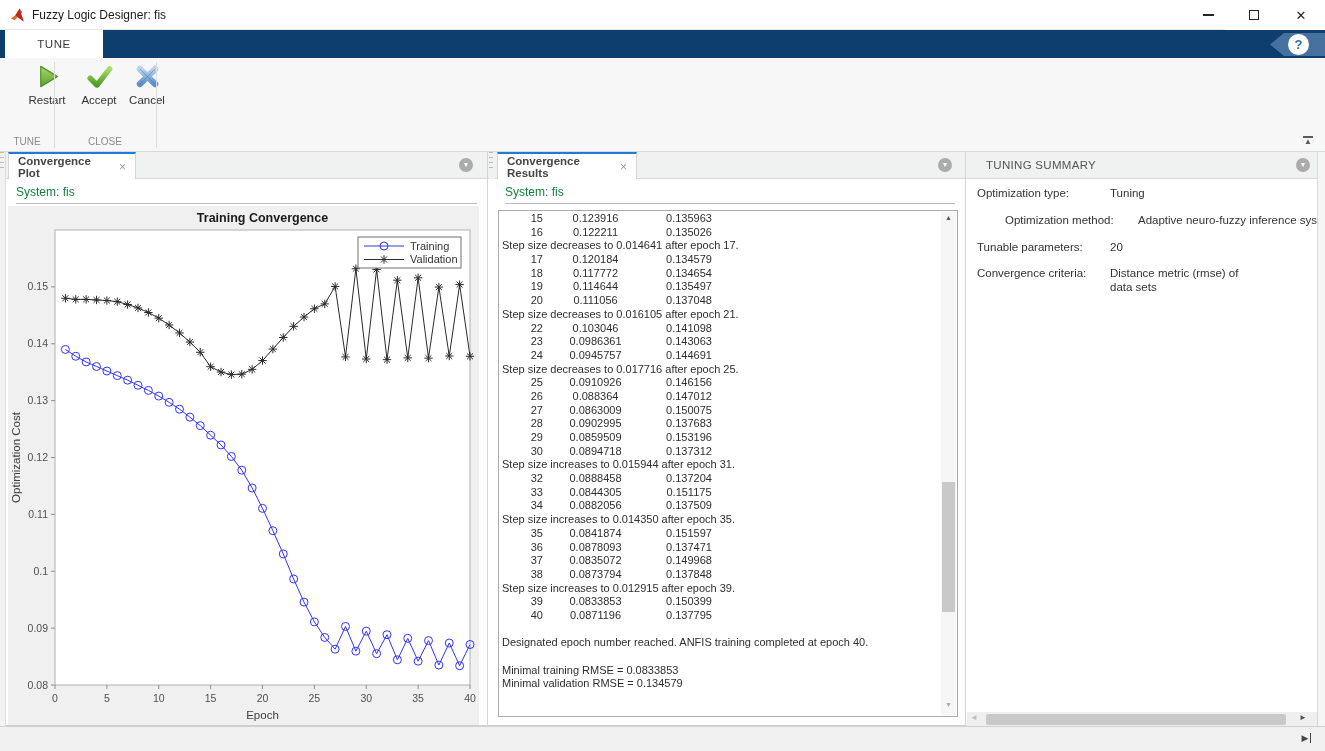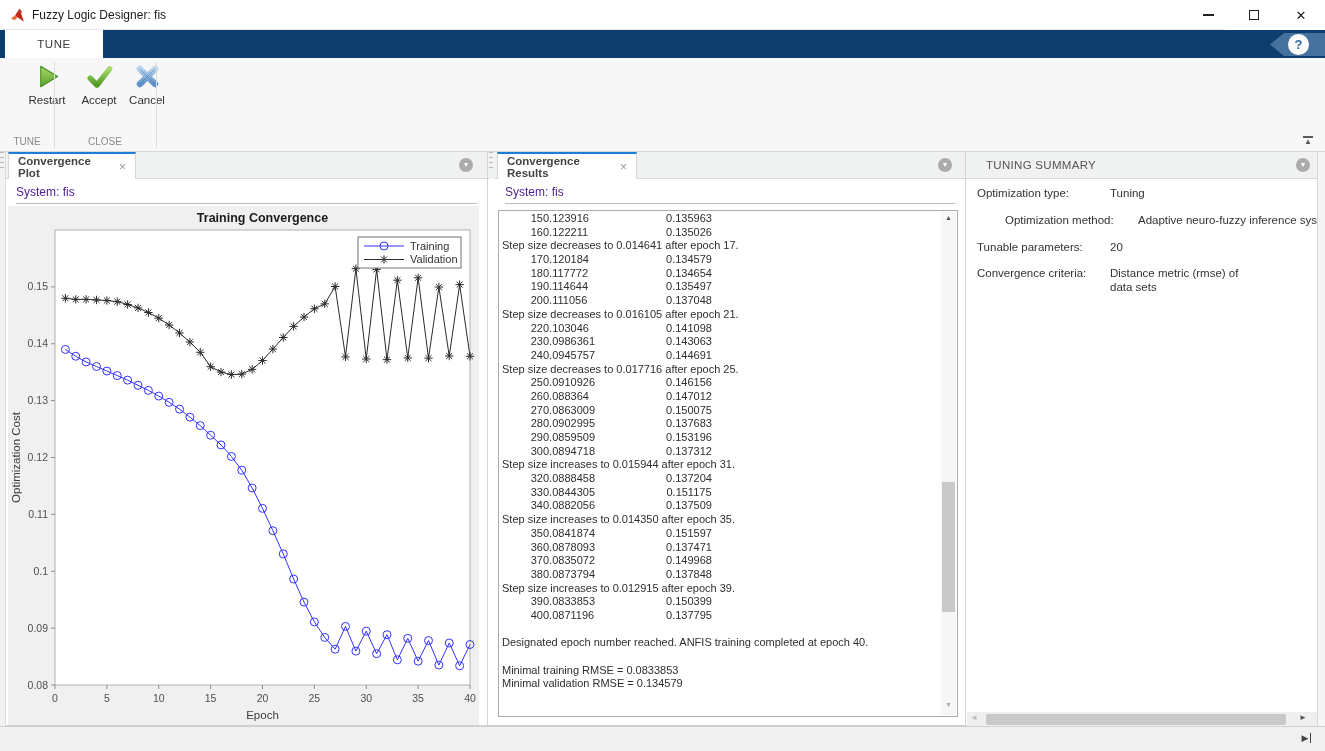--- a/index.html
+++ b/index.html
@@ -35,33 +35,33 @@
   
   .main{left:0;top:152px;width:1325px;height:574px;background:#ffffff;border-bottom:1px solid #cfcfcf;}
   .tabstrip{left:0;top:0;width:1317px;height:27px;background:#f0f1f1;border-bottom:1px solid #d8d8d8;}
   .splitter{top:0;width:6px;height:574px;background:#f2f2f2;border-right:1px solid #dcdcdc;}
   .grabber{left:1px;top:4px;width:4px;height:18px;background:repeating-linear-gradient(#b9b9b9 0 1.5px,transparent 1.5px 5px);}
   .divider{top:0;width:1px;height:574px;background:#d5d5d5;}
   .doc-tab{top:0;height:27px;background:#ffffff;border-left:1px solid #d5d5d5;border-right:1px solid #d5d5d5;border-top:2px solid #1f7cd6;display:flex;align-items:center;padding:0 9px;gap:7px;}
   .doc-tab-label{font-size:11.5px;color:#444;font-weight:bold;}
   .tab-close{font-size:12px;color:#9a9a9a;line-height:1;cursor:default;}
   .collapse-circle{width:14px;height:14px;border-radius:50%;background:#ababab;color:#fff;display:flex;align-items:center;justify-content:center;font-size:8px;line-height:1;}
-  .system-label{font-size:12px;color:#4c1d95;}
+  .system-label{font-size:12px;color:#15803d;}
   .sys-rule{height:1px;background:#bcbcbc;}
 
   
   .figure{left:8px;top:54px;width:471px;height:519px;background:#f0f0f0;}
 
   
   .results-area{left:498px;top:58px;width:460px;height:507px;background:#ffffff;border:1px solid #ababab;overflow:hidden;}
   .results-content{position:absolute;left:0;top:1px;width:443px;}
   .res-line{height:13.7px;line-height:13.7px;font-size:11px;color:#2e2e2e;white-space:nowrap;}
   .res-row{display:flex;}
   .col-e{width:44px;text-align:right;}
-  .col-t{width:105px;text-align:left;}
+  .col-t{width:105px;text-align:center;}
   .col-v{width:82px;text-align:center;}
   .res-note{padding-left:3px;}
   .vscroll{position:absolute;right:1px;top:1px;width:15px;height:503px;background:#f6f6f6;}
   .vs-up{position:absolute;left:0;top:2px;width:15px;height:12px;text-align:center;font-size:7px;color:#555;}
   .vs-down{position:absolute;left:0;bottom:2px;width:15px;height:12px;text-align:center;font-size:7px;color:#a8a8a8;}
   .vs-thumb{position:absolute;left:1px;top:270px;width:13px;height:130px;background:#c9c9c9;}
 
   
   .summary-title{font-size:11.5px;color:#555;letter-spacing:.3px;}
   .sum-row{position:absolute;display:flex;font-size:11.5px;color:#333;line-height:14px;}

